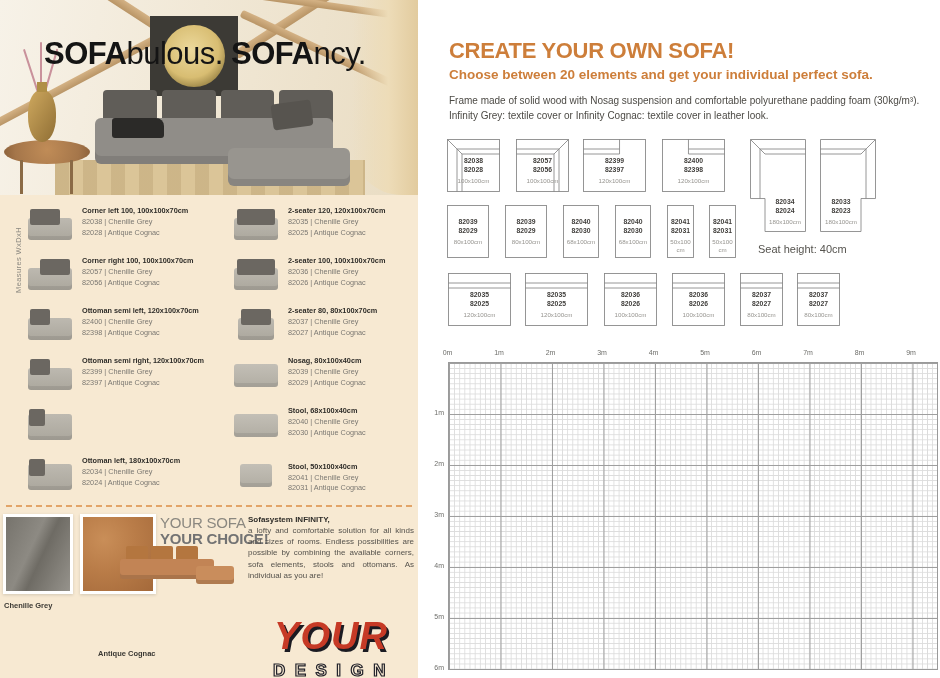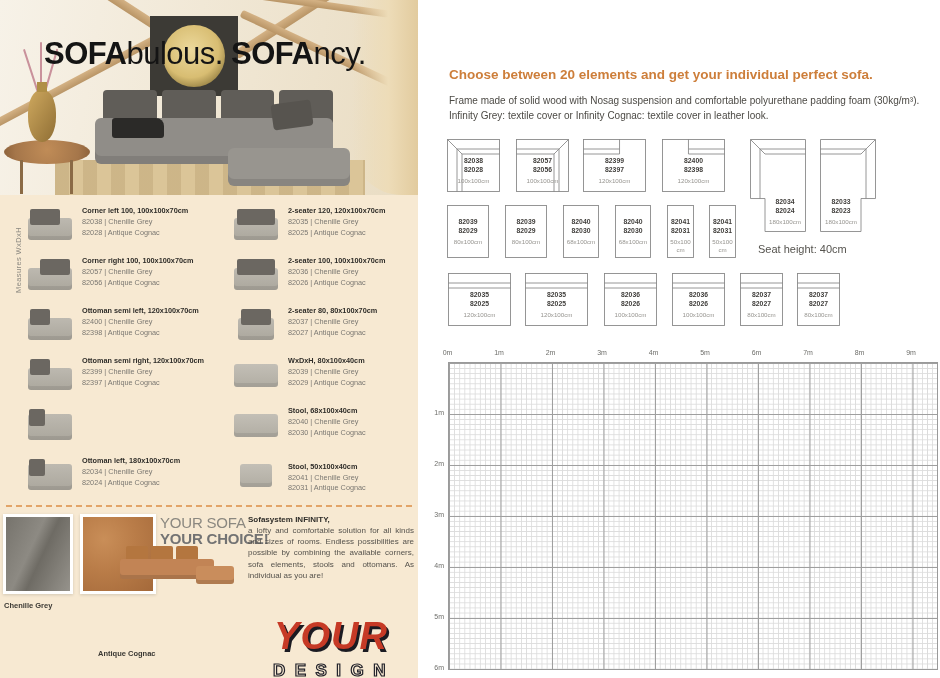--- a/index.html
+++ b/index.html
@@ -275,21 +275,21 @@
       <div class="p-line p-line2">82027 | Antique Cognac</div>
     </div>
   </div>
 
   <div class="product-row" style="left: 206px; top: 150px;">
     <div class="thumb thumb-stool">
       <div class="base"></div>
 
     </div>
     <div class="p-text">
-      <div class="p-title">WxDxH, 80x100x40cm</div>
+      <div class="p-title">Nosag, 80x100x40cm</div>
       <div class="p-line p-line1">82039 | Chenille Grey</div>
       <div class="p-line p-line2">82029 | Antique Cognac</div>
     </div>
   </div>
 
   <div class="product-row" style="left: 206px; top: 200px;">
     <div class="thumb thumb-stool">
       <div class="base"></div>
 
     </div>
@@ -341,20 +341,21 @@
       <div class="infinity-body">a lofty and comfortable solution for all kinds and sizes of rooms. Endless possibilities are possible by combining the available corners, sofa elements, stools and ottomans. As individual as you are!</div>
     </div>
 
     <div class="kare-logo">
       <div class="kare-word">YOUR</div>
       <div class="design-word">DESIGN</div>
     </div>
   </div>
 
   <div id="right-page">
+    <div class="rp-title">CREATE YOUR OWN SOFA!</div>
     <div class="rp-subtitle">Choose between 20 elements and get your individual perfect sofa.</div>
     <div class="rp-desc">
       <div>Frame made of solid wood with Nosag suspension and comfortable polyurethane padding foam (30kg/m³).</div>
       <div>Infinity Grey: textile cover or Infinity Cognac: textile cover in leather look.</div>
     </div>
 
     <div id="element-board">
         <div class="el" style="left: 27px; top: 139px; width: 53px; height: 53px;">
           <svg width="53" height="53" viewBox="0 0 53 53">
             <rect x="0.5" y="0.5" width="52" height="52" fill="none" stroke="#8a8a8a" stroke-width="0.9"></rect>

